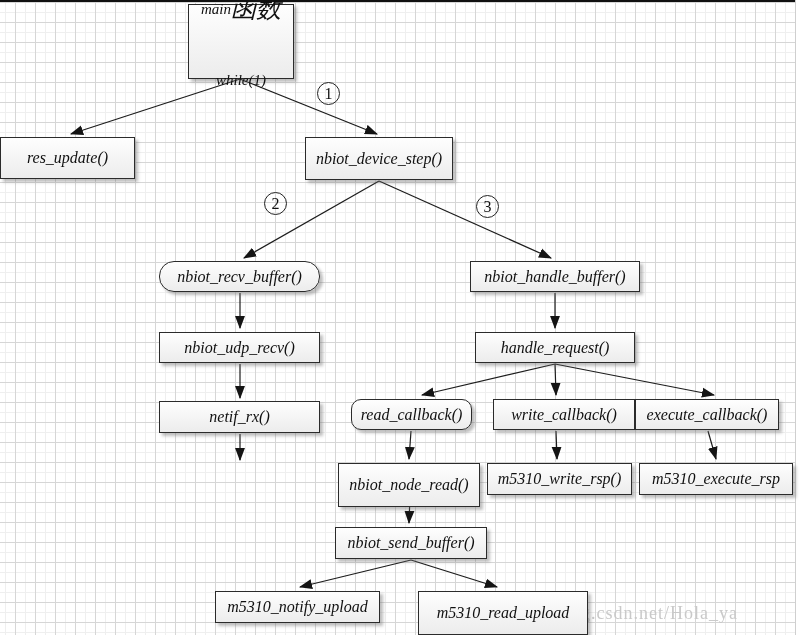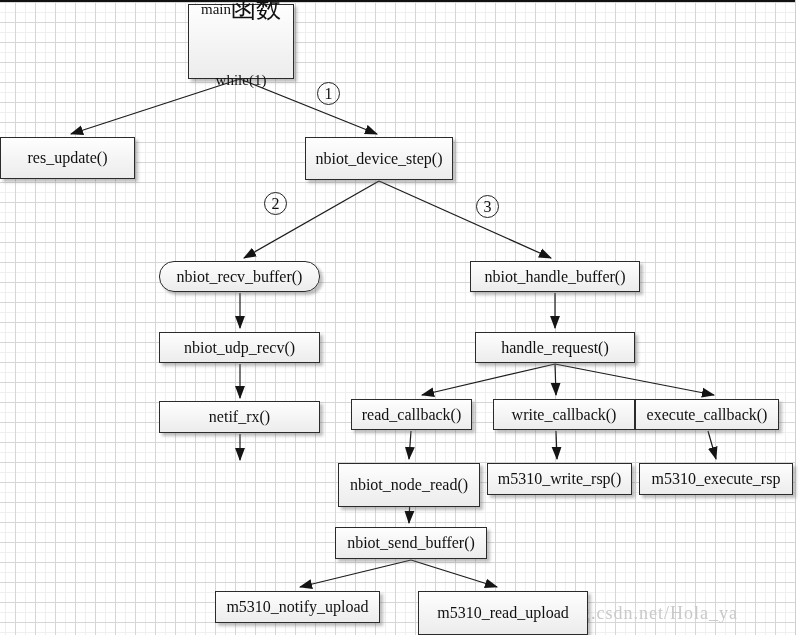--- a/index.html
+++ b/index.html
@@ -21,21 +21,21 @@
   }
   .top-strip{position:absolute;left:0;top:0;width:795px;height:2px;background:#111;}
   svg.edges{position:absolute;left:0;top:0;z-index:2;}
   svg.edges line{stroke:#1c1c1c;stroke-width:1.2;}
   .node{
     position:absolute;z-index:3;box-sizing:border-box;
     background:linear-gradient(#fefefe,#ececec);
     border:1px solid #2b2b2b;
     box-shadow:3px 3px 3px rgba(110,110,110,0.45);
     display:flex;align-items:center;justify-content:center;
-    font-size:16px;color:#101010;text-align:center;white-space:nowrap;
+    font-size:16px;color:#101010;text-align:center;white-space:nowrap;font-style:italic;
   }
   .node.main{flex-direction:column;justify-content:center;gap:6px;}
   .main-line1{font-size:15px;line-height:1;}
   .main-line1 .cjk{font-size:25px;vertical-align:-3px;}
   .main-line2{font-size:15px;line-height:1;margin-top:46px;}
   .badge{
     position:absolute;z-index:3;width:23px;height:23px;box-sizing:border-box;
     border:1.5px solid #222;border-radius:50%;
     display:flex;align-items:center;justify-content:center;
     font-size:16px;color:#111;background:transparent;line-height:1;
@@ -87,21 +87,21 @@
   <div class="node" style="left:0px;top:137px;width:135px;height:42px;">res_update()</div>
   <div class="node" style="left:305px;top:137px;width:148px;height:43px;">nbiot_device_step()</div>
 
   <div class="node" style="left:159px;top:261px;width:161px;height:31px;border-radius:15px;">nbiot_recv_buffer()</div>
   <div class="node" style="left:159px;top:332px;width:161px;height:31px;">nbiot_udp_recv()</div>
   <div class="node" style="left:159px;top:401px;width:161px;height:32px;">netif_rx()</div>
 
   <div class="node" style="left:470px;top:261px;width:170px;height:31px;">nbiot_handle_buffer()</div>
   <div class="node" style="left:475px;top:332px;width:160px;height:31px;">handle_request()</div>
 
-  <div class="node" style="left:351px;top:399px;width:121px;height:31px;">read_callback()</div>
+  <div class="node" style="left:351px;top:399px;width:121px;height:31px;border-radius:10px;">read_callback()</div>
   <div class="node" style="left:493px;top:399px;width:142px;height:31px;">write_callback()</div>
   <div class="node" style="left:635px;top:399px;width:144px;height:31px;">execute_callback()</div>
 
   <div class="node" style="left:338px;top:463px;width:142px;height:44px;">nbiot_node_read()</div>
   <div class="node" style="left:487px;top:463px;width:145px;height:32px;">m5310_write_rsp()</div>
   <div class="node" style="left:639px;top:463px;width:154px;height:32px;">m5310_execute_rsp</div>
 
   <div class="node" style="left:335px;top:527px;width:152px;height:32px;">nbiot_send_buffer()</div>
   <div class="node" style="left:215px;top:591px;width:165px;height:32px;">m5310_notify_upload</div>
   <div class="node" style="left:418px;top:591px;width:170px;height:44px;">m5310_read_upload</div>

